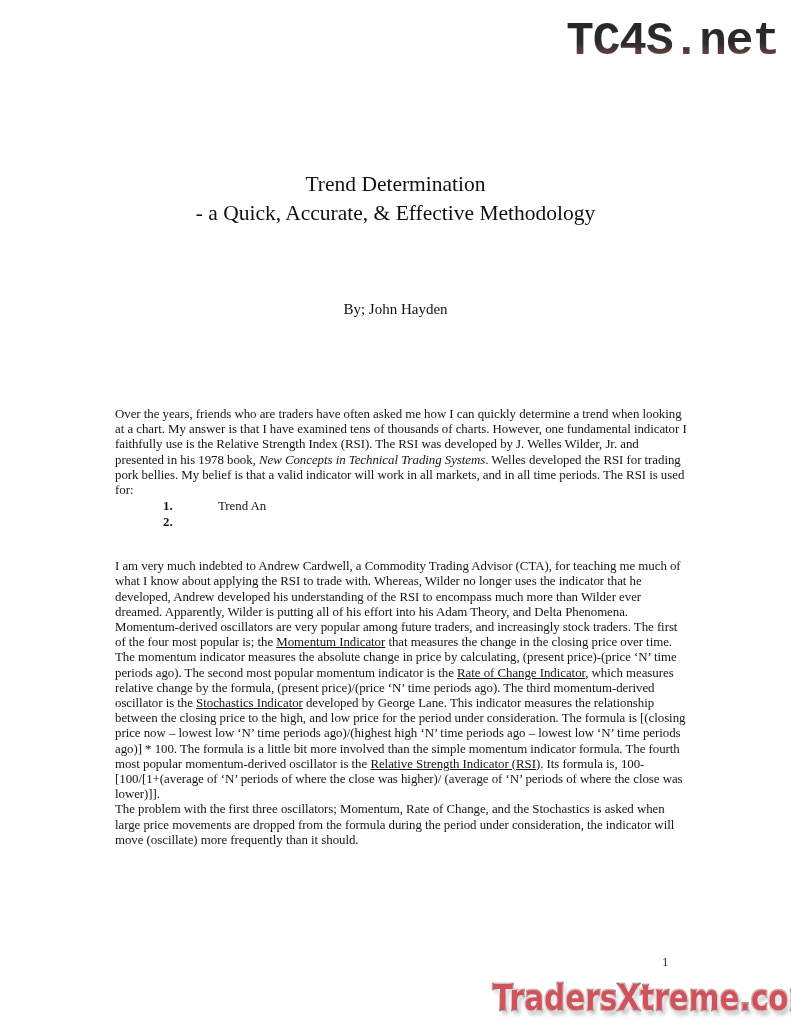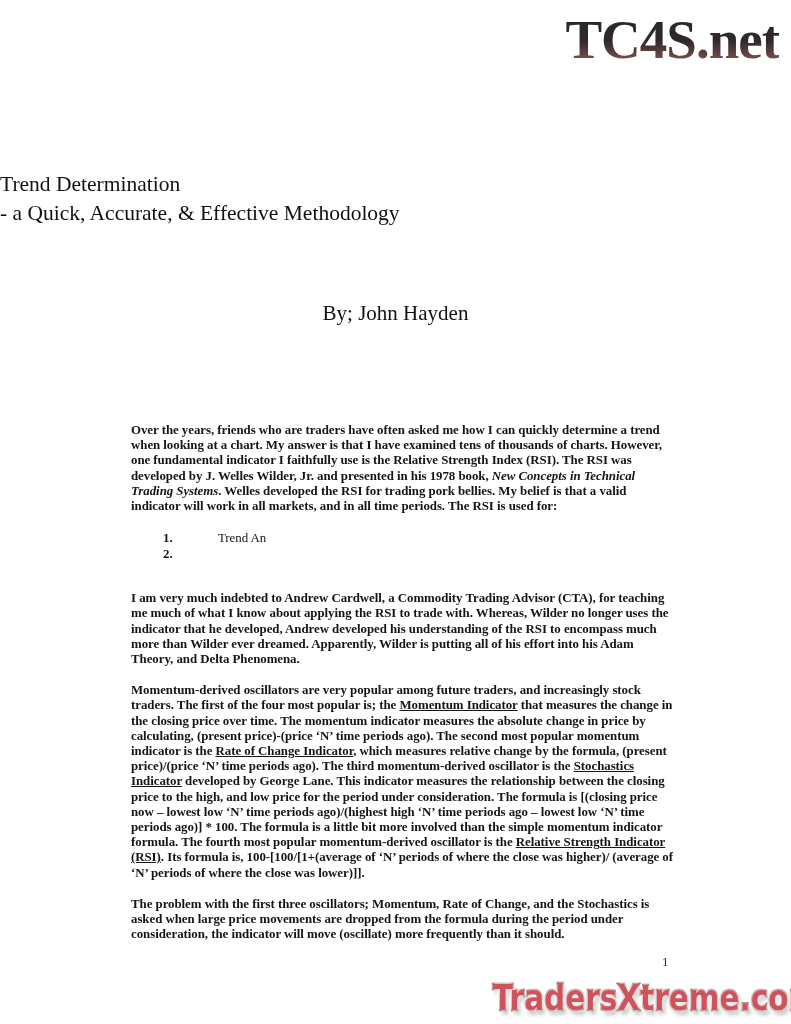--- a/index.html
+++ b/index.html
@@ -13,69 +13,69 @@
     height: 1024px;
     background: #ffffff;
     overflow: hidden;
     font-family: "Liberation Serif", serif;
     color: #171717;
   }
 
   
   .tc4s {
     position: absolute;
-    top: 8px;
+    top: 16px;
     right: 12px;
-    font-family: Liberation Serif, serif;
+    font-family: Liberation Mono, monospace;
     font-weight: 700;
-    font-size: 55px;
+    font-size: 46px;
     letter-spacing: -1px;
     background: linear-gradient(180deg, #262626 0%, #2e2a2a 52%, #6e4a45 78%, #b58c85 96%, #d9bcb6 100%);
     -webkit-background-clip: text;
     background-clip: text;
     -webkit-text-fill-color: transparent;
     color: #333333;
     white-space: nowrap;
   }
 
   
   .title {
     position: absolute;
     top: 170px;
     left: 0;
     width: 791px;
-    text-align: left;
+    text-align: center;
     font-size: 21.5px;
     line-height: 29px;
     color: #111;
   }
 
   
   .byline {
     position: absolute;
     top: 301px;
     left: 0;
     width: 791px;
     text-align: center;
-    font-size: 21px;
+    font-size: 15px;
     color: #111;
   }
 
   
   .content {
     position: absolute;
     top: 407px;
     left: 115px;
     width: 574px;
     font-size: 12.9px;
     line-height: 15.2px;
     letter-spacing: -0.05px;
     color: #151515;
   }
-  .content p { margin: 16px; font-weight: bold; }
+  .content p { margin: 0; }
   .p1 { margin-bottom: 13px; }
   .uses-list { margin-bottom: 29px; }
   .p2 { margin-bottom: 14px; }
   .p3 { margin-bottom: 25px; }
   .p4 { margin-bottom: 15px; }
   .book { font-style: italic; }
   .u { text-decoration: underline; }
 
   .li { display: flex; line-height: 16px; }
   .li .num {

